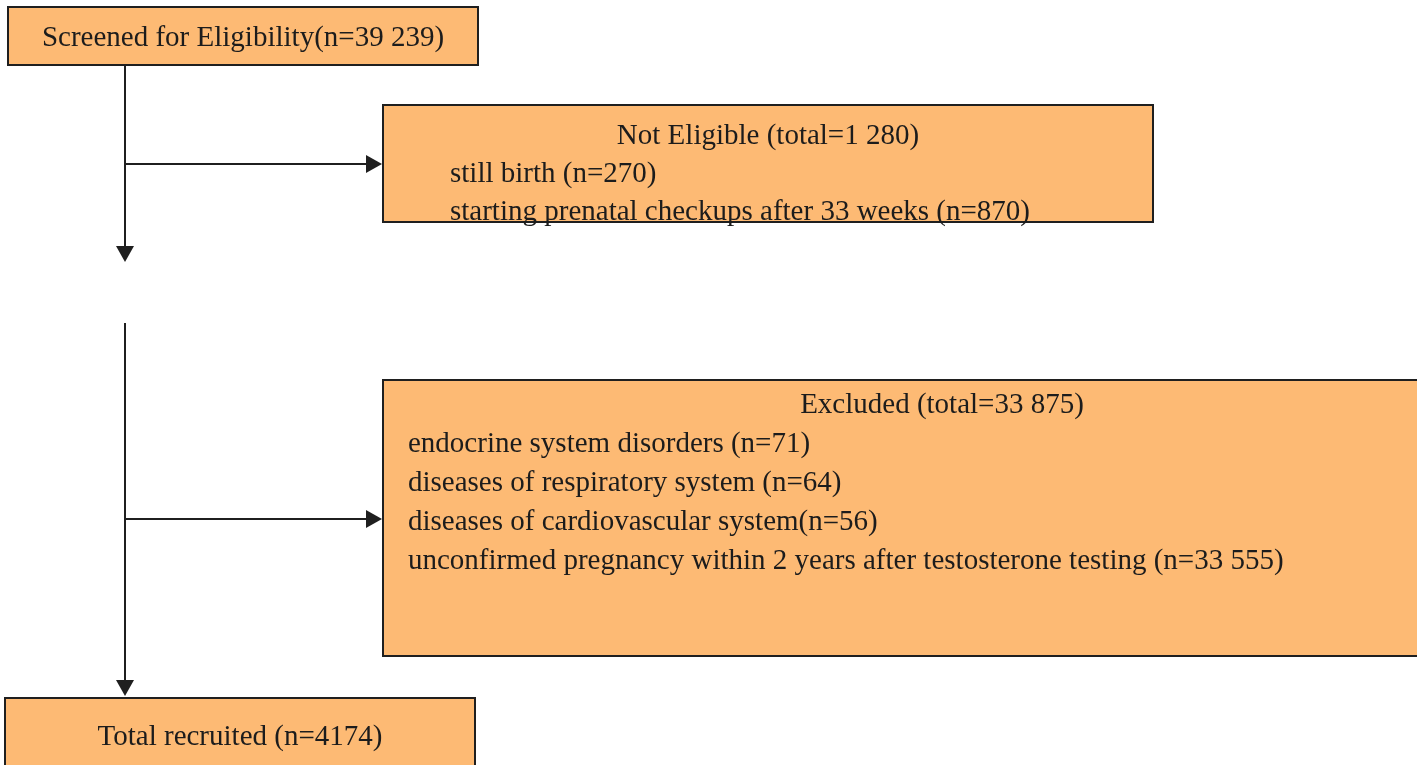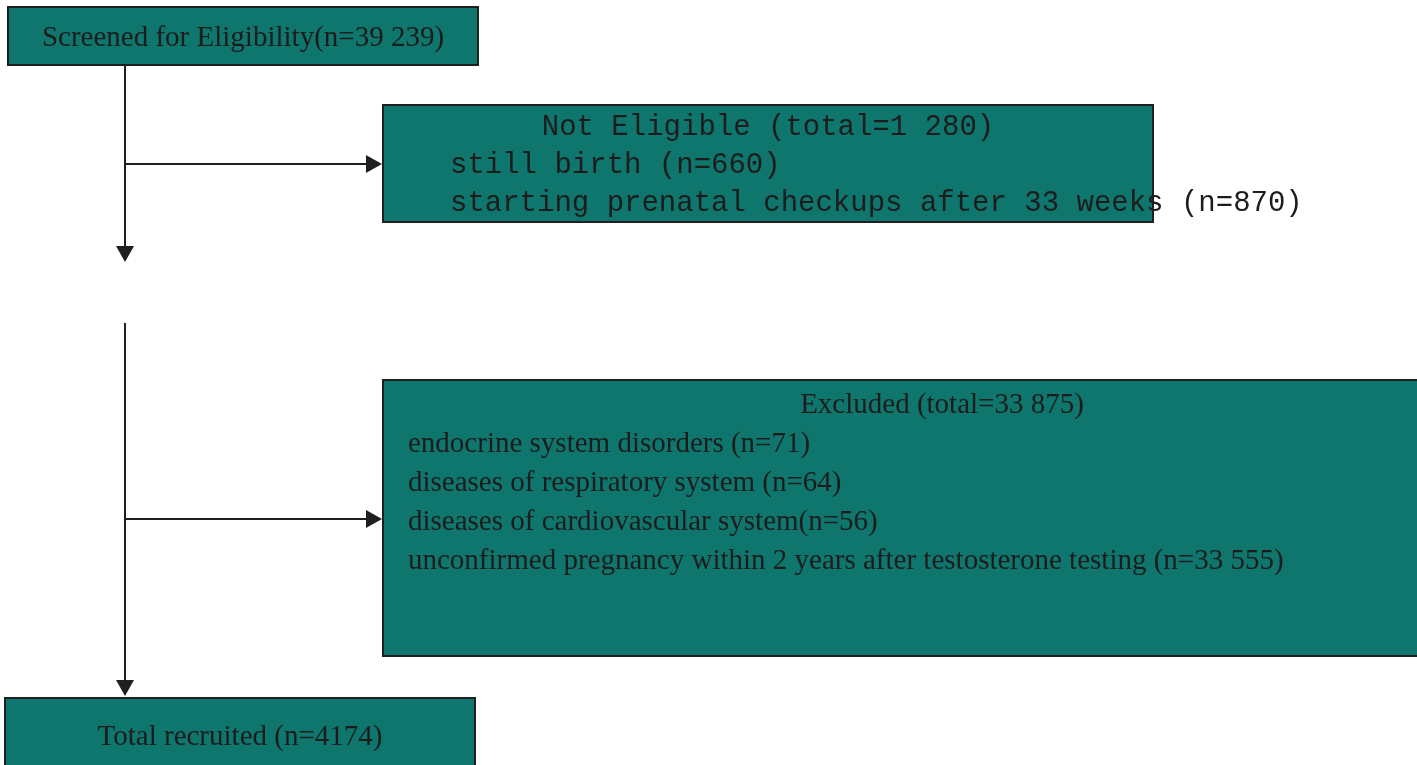--- a/index.html
+++ b/index.html
@@ -12,21 +12,21 @@
     width: 1417px;
     height: 765px;
     background: #ffffff;
     font-family: "Liberation Serif", "DejaVu Serif", serif;
     color: #1c1c1c;
     overflow: hidden;
   }
   .node {
     position: absolute;
     border: 2px solid #1f1f1f;
-    background: #0f766e;
+    background: #fdba74;
     box-sizing: border-box;
     font-size: 29px;
     line-height: 38px;
   }
   .node.center-label {
     display: flex;
     align-items: center;
     justify-content: center;
     text-align: center;
   }
@@ -55,21 +55,21 @@
     position: absolute;
     width: 0;
     height: 0;
     border-top: 9px solid transparent;
     border-bottom: 9px solid transparent;
     border-left: 16px solid #1f1f1f;
   }
 
   
   #box-screened     { left: 7px;   top: 6px;   width: 472px;  height: 60px; }
-  #box-not-eligible { left: 382px; top: 104px; width: 772px;  height: 119px; padding-top: 3px; font-family: Liberation Mono, monospace; }
+  #box-not-eligible { left: 382px; top: 104px; width: 772px;  height: 119px; padding-top: 9px; }
   #box-eligible     { left: 7px;   top: 264px; width: 472px;  height: 59px; }
   #box-excluded     { left: 382px; top: 379px; width: 1120px; height: 278px; padding-top: 3px; line-height: 39px; }
   #box-total        { left: 4px;   top: 697px; width: 472px;  height: 75px; }
 
   #box-not-eligible .node-item { padding-left: 66px; }
   #box-excluded .node-item     { padding-left: 24px; }
 
   
   #v-line-1 { left: 124px; top: 66px;  width: 2px;   height: 182px; }
   #arrow-down-1 { left: 116px; top: 246px; }
@@ -91,21 +91,21 @@
   </div>
 
   <div class="line" id="v-line-1"></div>
   <div class="arrow-down" id="arrow-down-1"></div>
 
   <div class="line" id="h-line-1"></div>
   <div class="arrow-right" id="arrow-right-1"></div>
 
   <div class="node" id="box-not-eligible">
     <div class="node-title">Not Eligible (total=1 280)</div>
-    <div class="node-item">still birth (n=660)</div>
+    <div class="node-item">still birth (n=270)</div>
     <div class="node-item">starting prenatal checkups after 33 weeks (n=870)</div>
   </div>
 
 
   <div class="line" id="v-line-2"></div>
   <div class="arrow-down" id="arrow-down-2"></div>
 
   <div class="line" id="h-line-2"></div>
   <div class="arrow-right" id="arrow-right-2"></div>
 

